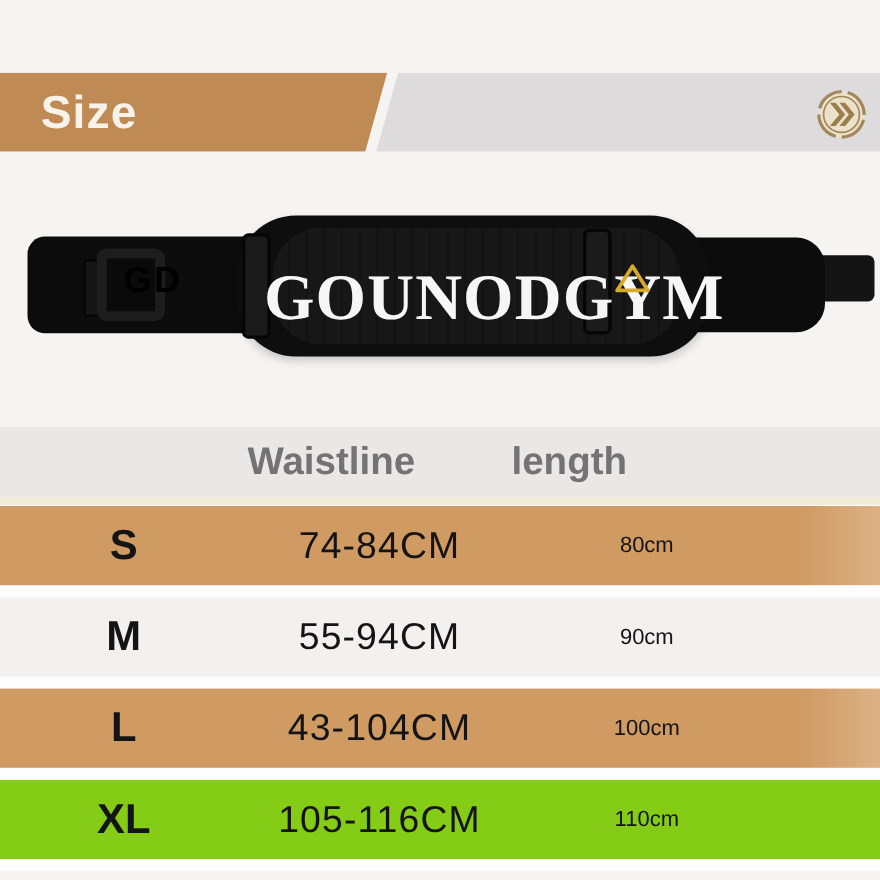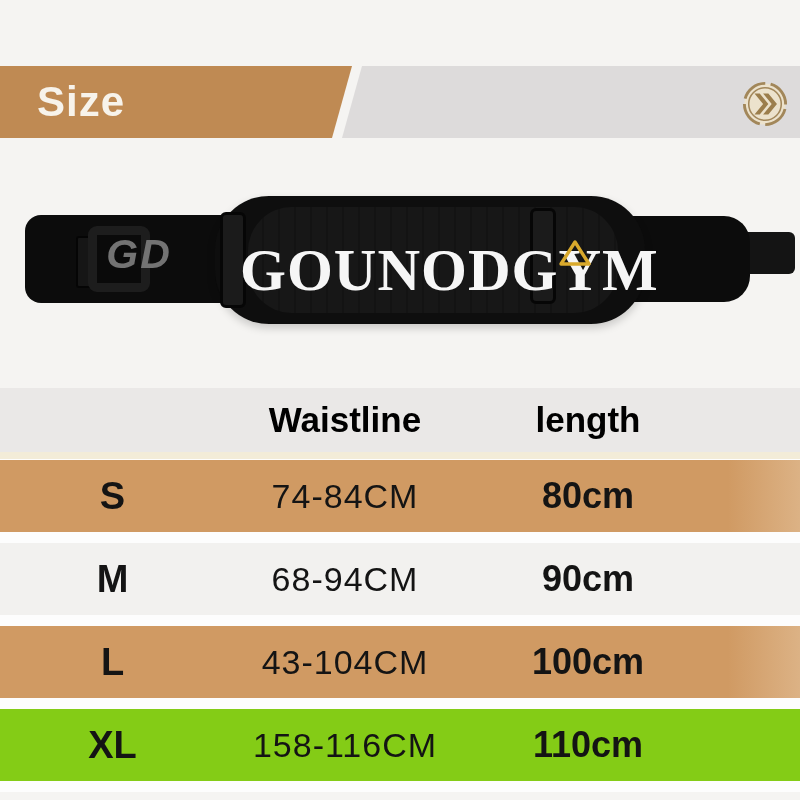--- a/index.html
+++ b/index.html
@@ -63,58 +63,57 @@
     border:9px solid #1d1d1d; border-radius:9px; box-sizing:border-box;
     background:#0a0a0a;
   }
   .buckle-slider{
     position:absolute; left:76px; top:86px; width:14px; height:48px;
     background:#161616; border-radius:3px; border:2px solid #050505;
   }
   .buckle-logo{
     position:absolute; left:104px; top:82px; width:70px; height:44px;
     display:flex; align-items:center; justify-content:center;
-    color:#737373; font-size:41px; font-weight:800; letter-spacing:2px;
-    font-style:italic;
+    color:#000000; font-size:33px; font-weight:800; letter-spacing:2px;
   }
   .brand-text{
     position:absolute; left:240px; top:86px;
     font-family:"Liberation Serif", serif; font-weight:700;
     font-size:59px; color:#f6f6f6; letter-spacing:1px; white-space:nowrap;
   }
   .triangle-logo{position:absolute; left:557px; top:88px; width:36px; height:30px;}
 
   
   .table-header{
     position:absolute; left:0; top:388px; width:800px; height:64px;
     background:#eae8e7;
     display:grid; grid-template-columns:225px 240px 246px 1fr; align-items:center;
   }
-  .th{font-size:35px; font-weight:700; color:#000000; text-align:center;}
+  .th{font-size:35px; font-weight:700; color:#737373; text-align:left;}
   .cream-line{
     position:absolute; left:0; top:452px; width:800px; height:7px;
     background:#f3ecd8;
   }
   .table-rows{
     position:absolute; left:0; top:459px; width:800px;
     background:#fdfdfd; padding-top:1px; box-sizing:border-box;
   }
   .trow{
     height:72px; margin-bottom:11px;
     display:grid; grid-template-columns:225px 240px 246px 1fr; align-items:center;
   }
   .trow:nth-child(odd){
     background:linear-gradient(90deg,#d09a63 0%, #d09a63 91%, #dcb285 100%);
   }
   .trow:nth-child(2){background:#f2f1ef;}
   .trow:nth-child(4){background:#84cc16;}
   .cell{text-align:center; color:#141414;}
   .cell.size{font-size:38px; font-weight:800;}
   .cell.waist{font-size:34px; font-weight:400; letter-spacing:1px;}
-  .cell.len{font-size:36px; font-weight:700;}
+  .cell.len{font-size:20px; font-weight:400;}
 </style>
 </head>
 <body>
 
 <div class="page">
 
   <div class="top-banner">
     <div class="banner-accent"></div>
     <div class="banner-band"></div>
     <div class="size-title">Size</div>
@@ -153,33 +152,33 @@
   <div class="table-rows">
     <div class="trow">
       <div class="cell size">S</div>
       <div class="cell waist">74-84CM</div>
       <div class="cell len">80cm</div>
       <div></div>
     </div>
 
     <div class="trow">
       <div class="cell size">M</div>
-      <div class="cell waist">68-94CM</div>
+      <div class="cell waist">55-94CM</div>
       <div class="cell len">90cm</div>
       <div></div>
     </div>
 
     <div class="trow">
       <div class="cell size">L</div>
       <div class="cell waist">43-104CM</div>
       <div class="cell len">100cm</div>
       <div></div>
     </div>
 
     <div class="trow">
       <div class="cell size">XL</div>
-      <div class="cell waist">158-116CM</div>
+      <div class="cell waist">105-116CM</div>
       <div class="cell len">110cm</div>
       <div></div>
     </div>
   </div>
 
 </div>
 
 </body></html>

